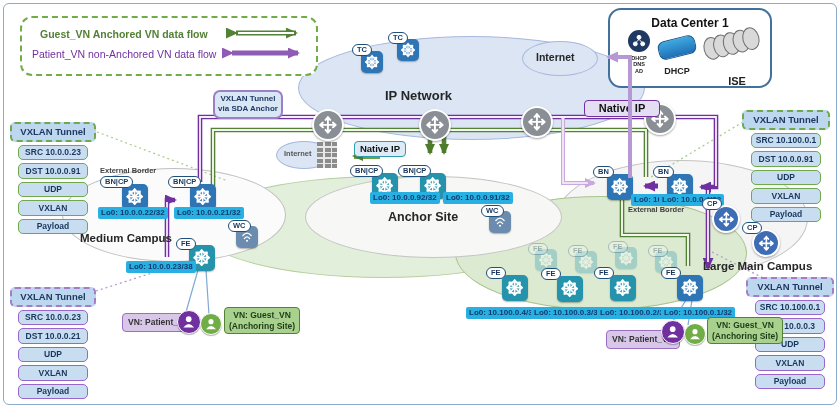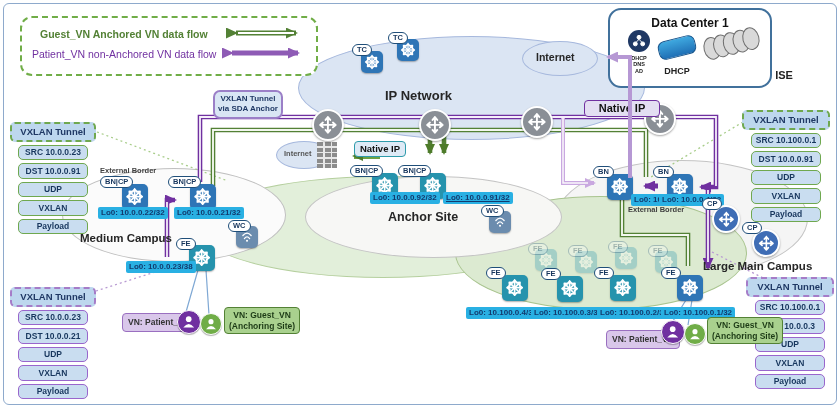--- a/index.html
+++ b/index.html
@@ -172,21 +172,21 @@
 AD</div>
   <div class="dnac" style="left:658px;top:38px;"></div>
   <div class="cap" style="left:660px;top:66px;width:34px;font-size:9px;">DHCP</div>
   <div class="ise" style="left:703px;top:32px;">
     <div class="coin" style="margin-left:0;"></div>
       <div class="coin"></div>
       <div class="coin"></div>
       <div class="coin"></div>
       <div class="coin"></div>
   </div>
-  <div class="cap" style="left:722px;top:69px;width:30px;font-size:11px;margin-left:47px;">ISE</div>
+  <div class="cap" style="left:722px;top:75px;width:30px;font-size:11px;">ISE</div>
 
   <div class="sitelabel" style="left:385px;top:88px;font-size:13px;">IP Network</div>
   <div class="sitelabel" style="left:536px;top:51px;font-size:10.5px;">Internet</div>
   <div class="sitelabel" style="left:284px;top:149px;font-size:7.5px;color:#555;">Internet</div>
   <div class="sitelabel" style="left:80px;top:232px;font-size:11.5px;">Medium Campus</div>
   <div class="sitelabel" style="left:388px;top:210px;font-size:12.5px;">Anchor Site</div>
   <div class="sitelabel" style="left:703px;top:260px;font-size:11.5px;">Large Main Campus</div>
 
   <div class="sda">
     <span>VXLAN Tunnel</span><br>
@@ -267,21 +267,21 @@
       </svg>
     </div>
   <div class="node teal" style="left:420px;top:173px;">
       <svg viewBox="0 0 24 24">
         <use href="#swg"></use>
       </svg>
     </div>
   <div class="pill" style="left:350px;top:165px;">BN|CP</div>
   <div class="pill" style="left:398px;top:165px;">BN|CP</div>
   <div class="lo" style="left:370px;top:192px;">Lo0: 10.0.0.92/32</div>
-  <div class="lo" style="left:443px;top:192px;text-decoration:underline;">Lo0: 10.0.0.91/32</div>
+  <div class="lo" style="left:443px;top:192px;">Lo0: 10.0.0.91/32</div>
   <div class="node sm wcbg" style="left:489px;top:211px;">
       <svg viewBox="0 0 24 24">
         <use href="#wcg"></use>
       </svg>
     </div>
   <div class="pill" style="left:481px;top:205px;">WC</div>
 
   <div class="node blue" style="left:607px;top:174px;">
       <svg viewBox="0 0 24 24">
         <use href="#swg"></use>

